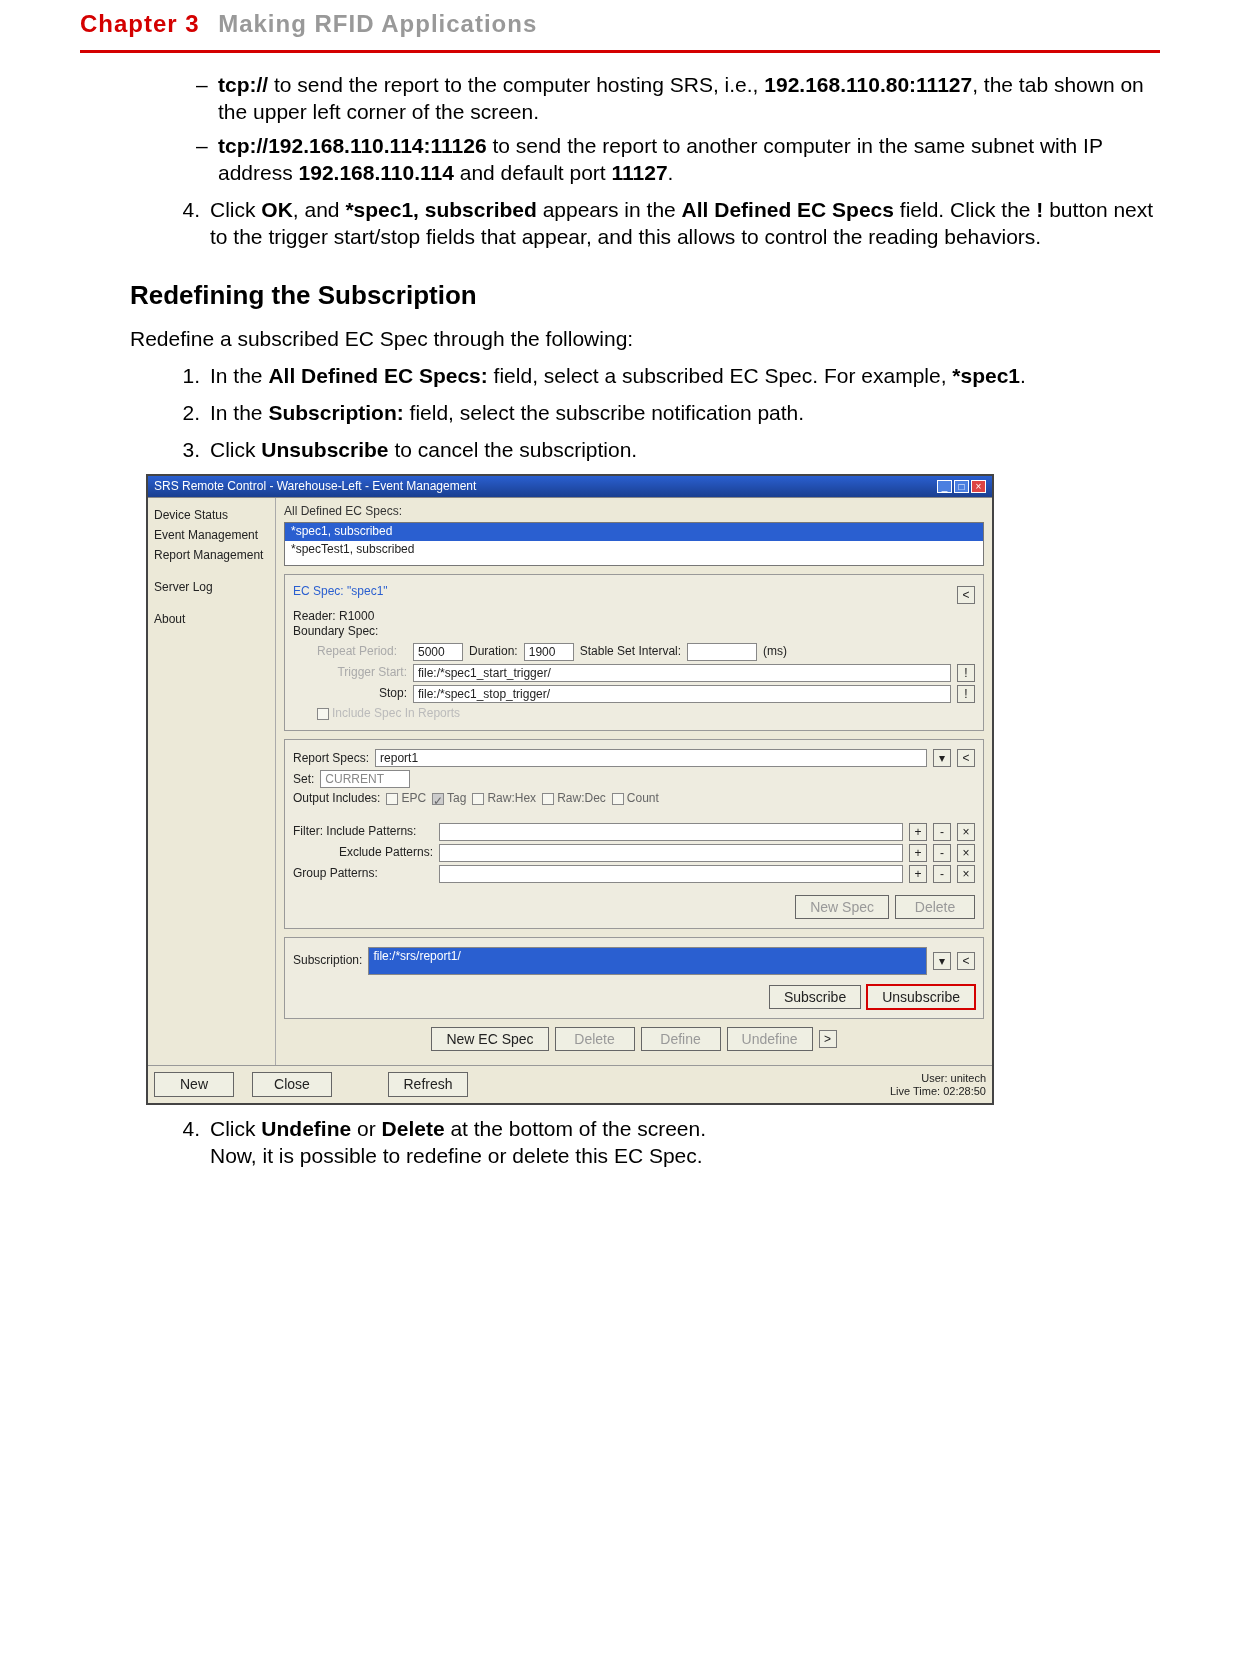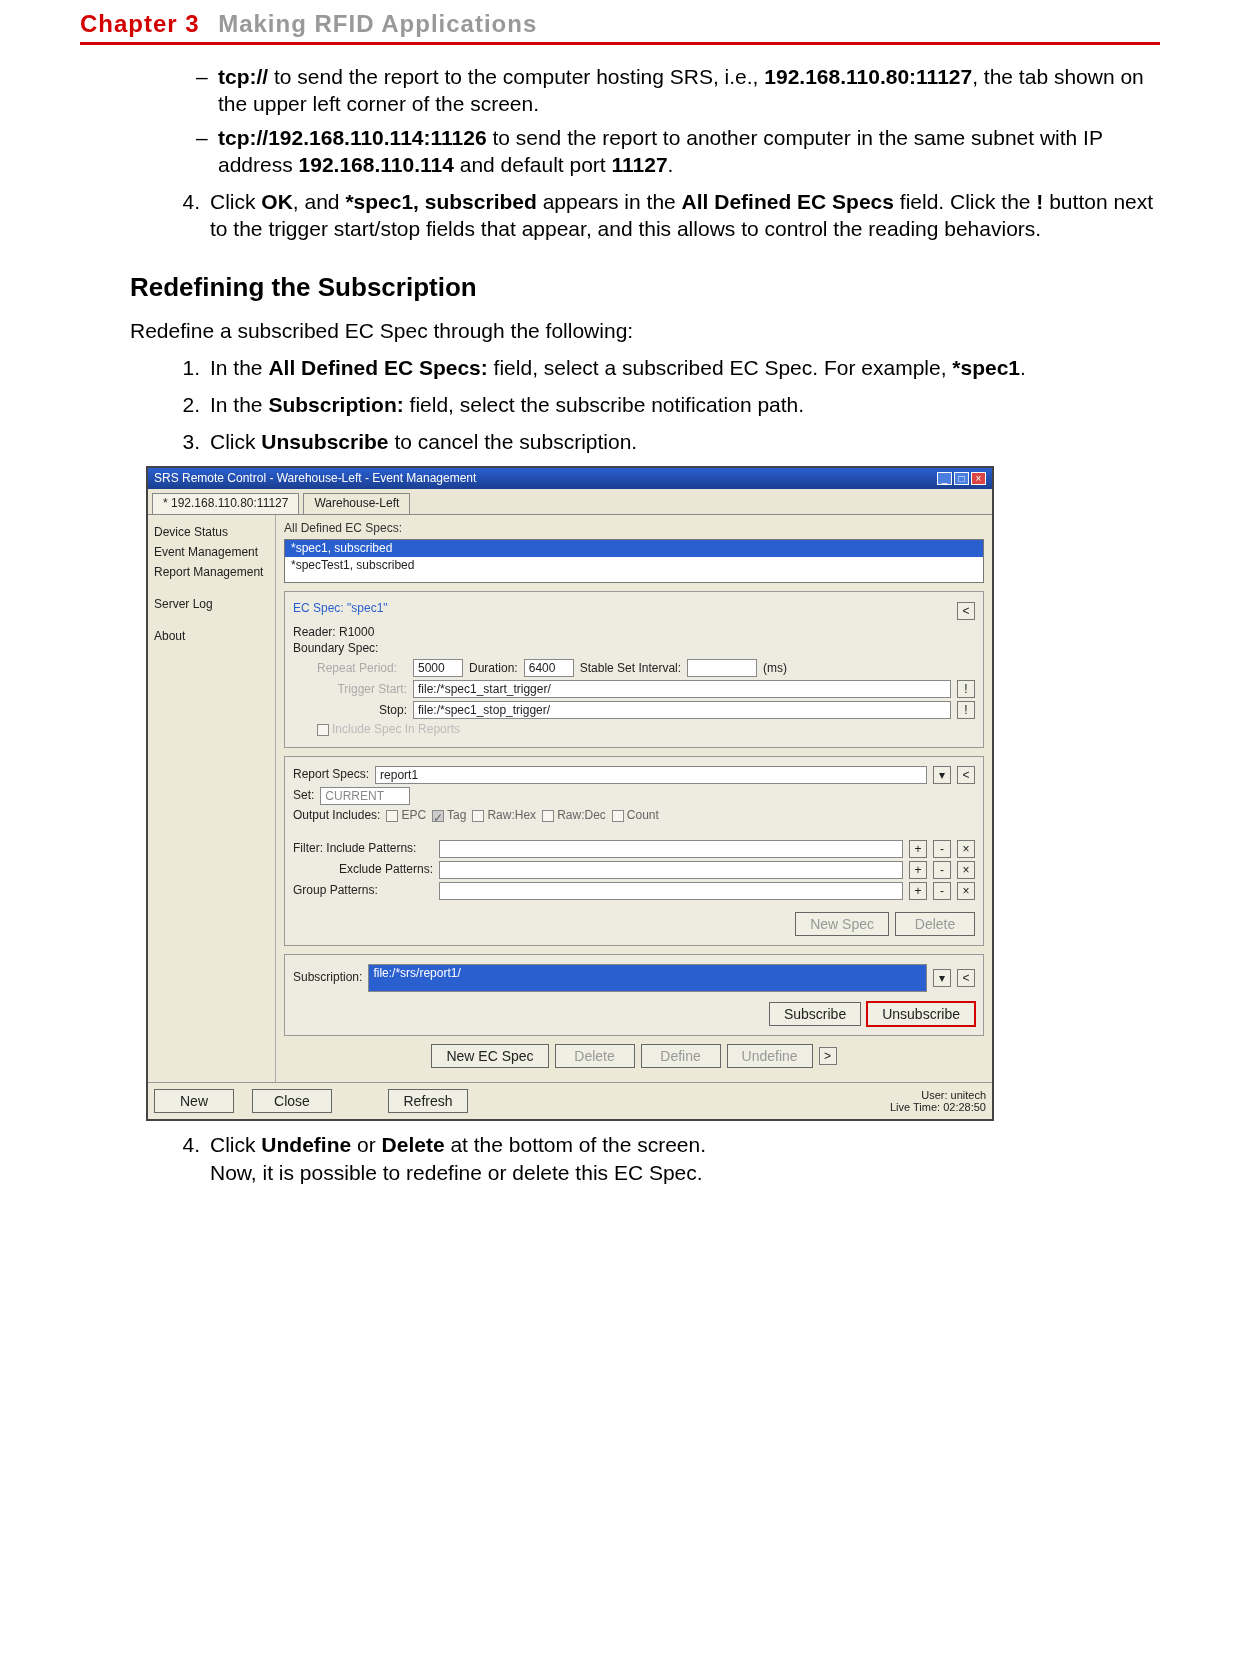--- a/index.html
+++ b/index.html
@@ -10,21 +10,21 @@
     color: #000;
     width: 1240px;
   }
   .page {
     padding: 10px 80px 20px 80px;
     position: relative;
     min-height: 1675px;
   }
   .chap-head {
     border-bottom: 3px solid #d40000;
-    padding-bottom: 4px;
+    padding-bottom: 12px;
     margin-bottom: 18px;
   }
   .chap-head .chapno {
     font-size: 24px;
     font-weight: bold;
     color: #d40000;
     letter-spacing: 1px;
   }
   .chap-head .chaptitle {
     font-size: 24px;
@@ -198,24 +198,20 @@
         <span>Click </span><b>Unsubscribe</b><span> to cancel the subscription.</span>
       </div>
     </div>
 
     <div class="app-window">
       <div class="titlebar">
         <span>SRS Remote Control - Warehouse-Left - Event Management</span>
         <span class="winbtns">
           <span>_</span><span>□</span><span style="background:#d44">×</span>
         </span>
-      </div>
-      <div class="tabstrip">
-        <div class="tab">* 192.168.110.80:11127</div>
-        <div class="tab" style="background:#ece9d8">Warehouse-Left</div>
       </div>
       <div class="appbody">
         <div class="sidebar">
           <div>Device Status</div>
           <div>Event Management</div>
           <div>Report Management</div>
           <div style="height:10px"></div>
           <div>Server Log</div>
           <div style="height:10px"></div>
           <div>About</div>
@@ -231,21 +227,21 @@
             <div class="row-flex" style="justify-content:space-between">
               <div class="panel-title">EC Spec: "spec1"</div>
               <span class="tinybtn">&lt;</span>
             </div>
             <div>Reader: R1000</div>
             <div>Boundary Spec:</div>
             <div class="row-flex" style="margin-left:24px">
               <span style="color:#aaa;width:90px;text-align:left">Repeat Period:</span>
               <span class="field" style="width:50px">5000</span>
               <span>Duration:</span>
-              <span class="field" style="width:50px">6400</span>
+              <span class="field" style="width:50px">1900</span>
               <span>Stable Set Interval:</span>
               <span class="field" style="width:70px"></span>
               <span>(ms)</span>
             </div>
             <div class="row-flex" style="margin-left:24px">
               <span style="color:#aaa;width:90px;text-align:right">Trigger Start:</span>
               <span class="field" style="flex:1">file:/*spec1_start_trigger/</span>
               <span class="tinybtn">!</span>
             </div>
             <div class="row-flex" style="margin-left:24px">

